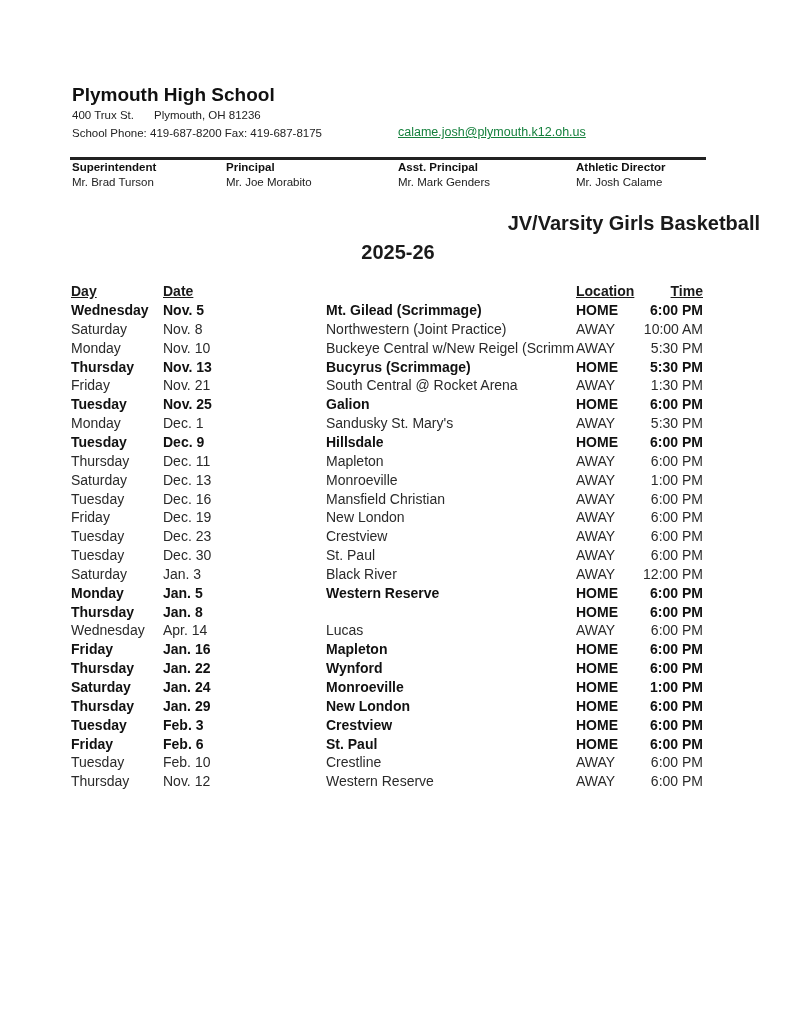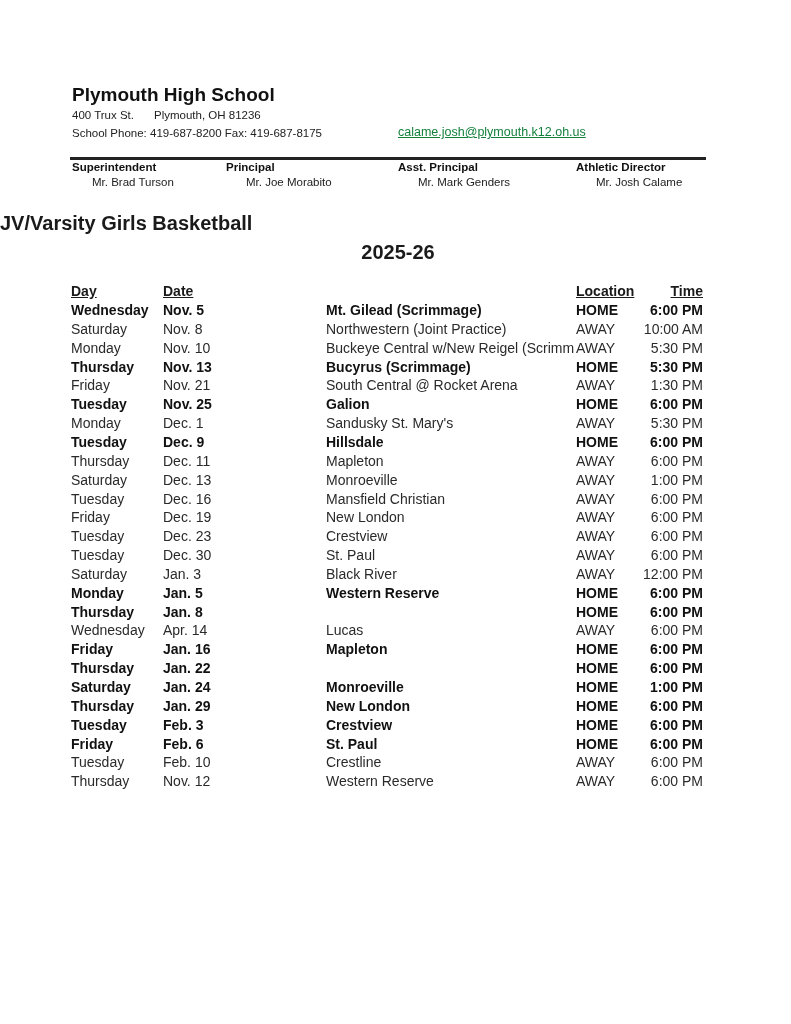--- a/index.html
+++ b/index.html
@@ -16,23 +16,23 @@
   .phone { position: absolute; left: 72px; top: 127px; font-size: 11.5px; color: #222; }
   .email {
     position: absolute; left: 398px; top: 125px; font-size: 12.5px;
     color: #15803d; text-decoration: underline;
   }
   .rule {
     position: absolute; left: 70px; top: 157px; width: 636px; height: 3px; background: #222;
   }
   .staff { position: absolute; top: 161px; }
   .staff .role { font-size: 11.5px; font-weight: bold; color: #111; }
-  .staff .name { font-size: 11.5px; color: #222; margin-top: 3px; margin-left: 20px; }
+  .staff .name { font-size: 11.5px; color: #222; margin-top: 3px; }
   .title {
-    position: absolute; left: 0; width: 760px; top: 212px; text-align: left;
+    position: absolute; left: 0; width: 760px; top: 212px; text-align: right;
     font-size: 20px; font-weight: bold; color: #1a1a1a;
   }
   .subtitle {
     position: absolute; left: 0; width: 796px; top: 241px; text-align: center;
     font-size: 20px; font-weight: bold; color: #1a1a1a;
   }
   .hdr, .row { position: absolute; left: 0; width: 791px; height: 19px; font-size: 14px; }
   .hdr { top: 283px; font-weight: bold; }
   .hdr span { text-decoration: underline; }
   .c { position: absolute; white-space: nowrap; }
@@ -211,20 +211,21 @@
     <div class="row home" style="top: 641.3px;">
       <span class="c c-day">Friday</span>
       <span class="c c-date">Jan. 16</span>
       <span class="c c-opp">Mapleton</span>
       <span class="c c-loc">HOME</span>
       <span class="c c-time">6:00 PM</span>
     </div>
     <div class="row home" style="top: 660.15px;">
       <span class="c c-day">Thursday</span>
       <span class="c c-date">Jan. 22</span>
+      <span class="c c-opp">Wynford</span>
       <span class="c c-loc">HOME</span>
       <span class="c c-time">6:00 PM</span>
     </div>
     <div class="row home" style="top: 679px;">
       <span class="c c-day">Saturday</span>
       <span class="c c-date">Jan. 24</span>
       <span class="c c-opp">Monroeville</span>
       <span class="c c-loc">HOME</span>
       <span class="c c-time">1:00 PM</span>
     </div>

